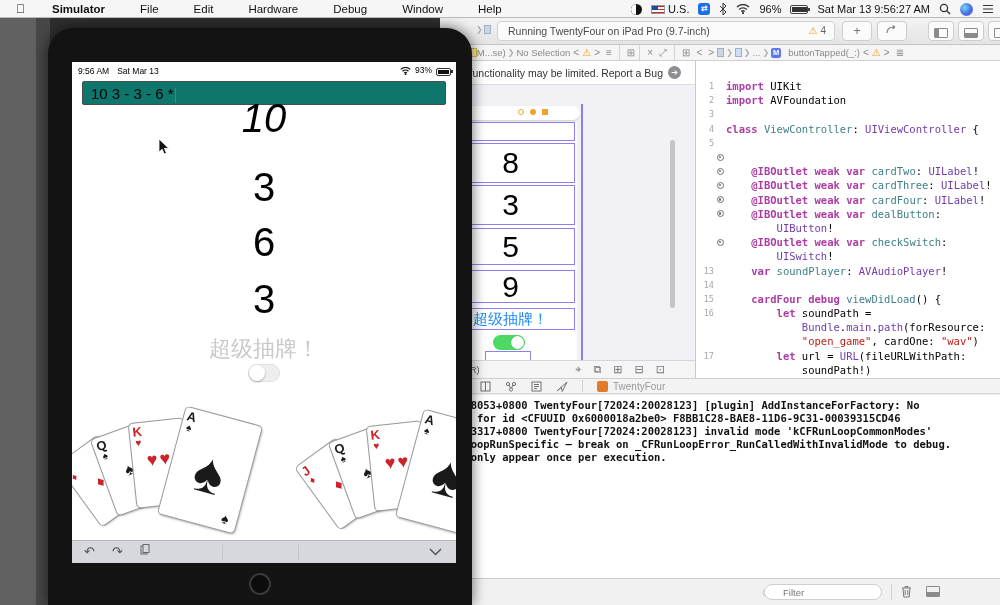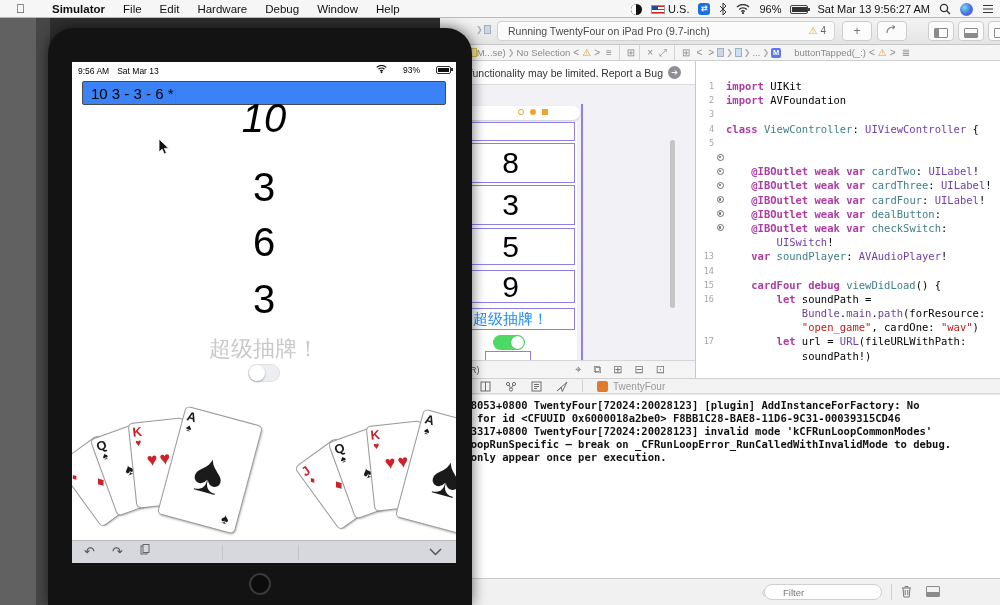--- a/index.html
+++ b/index.html
@@ -4,21 +4,21 @@
 <style>
   * { margin:0; padding:0; box-sizing:border-box; }
   html,body { width:1000px; height:605px; overflow:hidden; background:#2e2e2e;
               font-family:"Liberation Sans", sans-serif; }
   .abs { position:absolute; }
 
   
   #menubar { left:0; top:0; width:1000px; height:18px; background:#f6f6f6;
              border-bottom:1px solid #b9b9b9; display:flex; align-items:center; z-index:50; }
   #menubar .apple { font-size:12px; margin-left:16px; color:#111; }
-  #menus { display:flex; margin-left:18px; gap:0; }
+  #menus { display:flex; margin-left:18px; gap:17px; }
   .menu-item { font-size:11.5px; color:#111; padding:0 9px; }
   .menu-item.bold { font-weight:bold; }
   #status-cluster { position:absolute; right:6px; top:0; height:18px; display:flex;
                     align-items:center; gap:9px; }
   #status-cluster .txt { font-size:11px; color:#111; }
   .shade-circle { width:11px; height:11px; border-radius:50%; background:#111; position:relative; overflow:hidden;}
   .shade-circle:before{content:""; position:absolute; left:0; top:0; width:5px; height:11px; background:#fff; border-radius:5px 0 0 5px;}
   .flag { width:14px; height:9px; background:linear-gradient(#c22 20%,#fff 20%,#fff 40%,#c22 40%,#c22 60%,#fff 60%,#fff 80%,#c22 80%); position:relative; border:0.5px solid #999;}
   .flag:before{content:""; position:absolute; left:0; top:0; width:6px; height:4.5px; background:#224b9c;}
   .tv-icon { width:12px; height:12px; background:#1a6fe8; border-radius:3px; color:#fff;
@@ -123,26 +123,26 @@
 
   
   #ipad { left:48px; top:28px; width:424px; height:577px; background:#131313;
           border-radius:26px 26px 0 0; z-index:20; box-shadow:0 0 14px rgba(0,0,0,.6); }
   #screen { position:absolute; left:24px; top:34px; width:384px; height:501px; background:#fff; overflow:hidden; }
   #home-btn { position:absolute; left:201px; top:545px; width:22px; height:22px; border-radius:50%;
               background:#0c0c0c; border:2px solid #3a3a3a; }
 
   #sim-status { position:absolute; left:0; top:0; width:384px; height:16px; font-size:8.5px; color:#000; }
   #sim-status .lt { position:absolute; left:6px; top:4px; display:flex; gap:8px; }
-  #sim-status .rt { position:absolute; right:5px; top:3px; display:flex; gap:16px; align-items:flex-start; }
+  #sim-status .rt { position:absolute; right:5px; top:3px; display:flex; gap:4px; align-items:flex-end; }
   .sbatt { width:15px; height:8px; border:1px solid #333; border-radius:2px; position:relative; top:0.5px;}
   .sbatt:after{content:""; position:absolute; right:-2.5px; top:1.5px; width:1.5px; height:3px; background:#333;}
   .sbatt .lvl{position:absolute; left:1px; top:1px; bottom:1px; width:85%; background:#111;}
 
-  #expr-field { position:absolute; left:10px; top:19px; width:364px; height:24px; background:#3b82f6;
+  #expr-field { position:absolute; left:10px; top:19px; width:364px; height:24px; background:#0f766e;
                 border:1.5px solid #4a4a4a; border-radius:2px; }
   #expr-field .val { position:absolute; left:8px; top:3px; font-size:15px; color:#000; }
   #caret { display:inline-block; width:1.5px; height:15px; background:#3478f6; vertical-align:middle; margin-left:1px; }
 
   .sim-num { position:absolute; width:384px; text-align:center; font-size:40px; color:#000; line-height:1; }
   .n0{top:36px;font-style:italic;} .n1{top:105px;} .n2{top:160px;} .n3{top:217px;}
   #super-deal { position:absolute; top:272px; width:384px; text-align:center; font-size:22px; color:#c9c9c9; }
   #sim-switch { position:absolute; left:176px; top:302px; width:32px; height:18px; background:#eceef0;
                 border-radius:9px; box-shadow:inset 0 0 0 1px #e2e2e6; }
   #sim-switch:before { content:""; position:absolute; left:1px; top:1px; width:16px; height:16px;
@@ -267,21 +267,21 @@
     <span class="jb-ic">⊞</span>
     <span class="jb-ic">&lt;</span>
     <span class="jb-ic">&gt;</span>
     <span class="doc-ic"></span>
       <span class="chev">❯</span>
     <span class="doc-ic" style="background:#cfe0f5;"></span>
       <span class="chev">❯</span>
     <span>...</span>
     <span class="chev">❯</span>
     <span class="m-badge">M</span>
-    <span style="margin-left:13px;">buttonTapped(_:)</span>
+    <span style="margin-left:7px;">buttonTapped(_:)</span>
     <span class="jb-ic">&lt;</span>
     <span class="warn-tri">⚠</span>
     <span class="jb-ic">&gt;</span>
     <span class="jb-ic">≣</span>
   </div>
 
   <div class="abs" id="banner">
     <span class="bmsg">ng functionality may be limited.</span>
     <span class="blink">Report a Bug</span>
     <span class="barrow">➔</span>
@@ -383,20 +383,25 @@
             <span class="odot"></span>
           </span>
           <span class="src"><span class="tok-pl">    </span><span class="tok-k">@IBOutlet</span><span class="tok-pl"> </span><span class="tok-k">weak</span><span class="tok-pl"> </span><span class="tok-k">var</span><span class="tok-pl"> </span><span class="tok-pr">cardFour</span><span class="tok-pl">: </span><span class="tok-t">UILabel</span><span class="tok-pl">!</span></span>
         </div>
         <div class="code-row">
           <span class="ln"></span>
           <span class="gut">
             <span class="odot"></span>
           </span>
           <span class="src"><span class="tok-pl">    </span><span class="tok-k">@IBOutlet</span><span class="tok-pl"> </span><span class="tok-k">weak</span><span class="tok-pl"> </span><span class="tok-k">var</span><span class="tok-pl"> </span><span class="tok-pr">dealButton</span><span class="tok-pl">:</span></span>
+        </div>
+        <div class="code-row">
+          <span class="ln"></span>
+          <span class="gut"></span>
+          <span class="src"><span class="tok-pl">        </span><span class="tok-t">UIButton</span><span class="tok-pl">!</span></span>
         </div>
         <div class="code-row">
           <span class="ln"></span>
           <span class="gut">
             <span class="odot"></span>
           </span>
           <span class="src"><span class="tok-pl">    </span><span class="tok-k">@IBOutlet</span><span class="tok-pl"> </span><span class="tok-k">weak</span><span class="tok-pl"> </span><span class="tok-k">var</span><span class="tok-pl"> </span><span class="tok-pr">checkSwitch</span><span class="tok-pl">:</span></span>
         </div>
         <div class="code-row">
           <span class="ln"></span>

